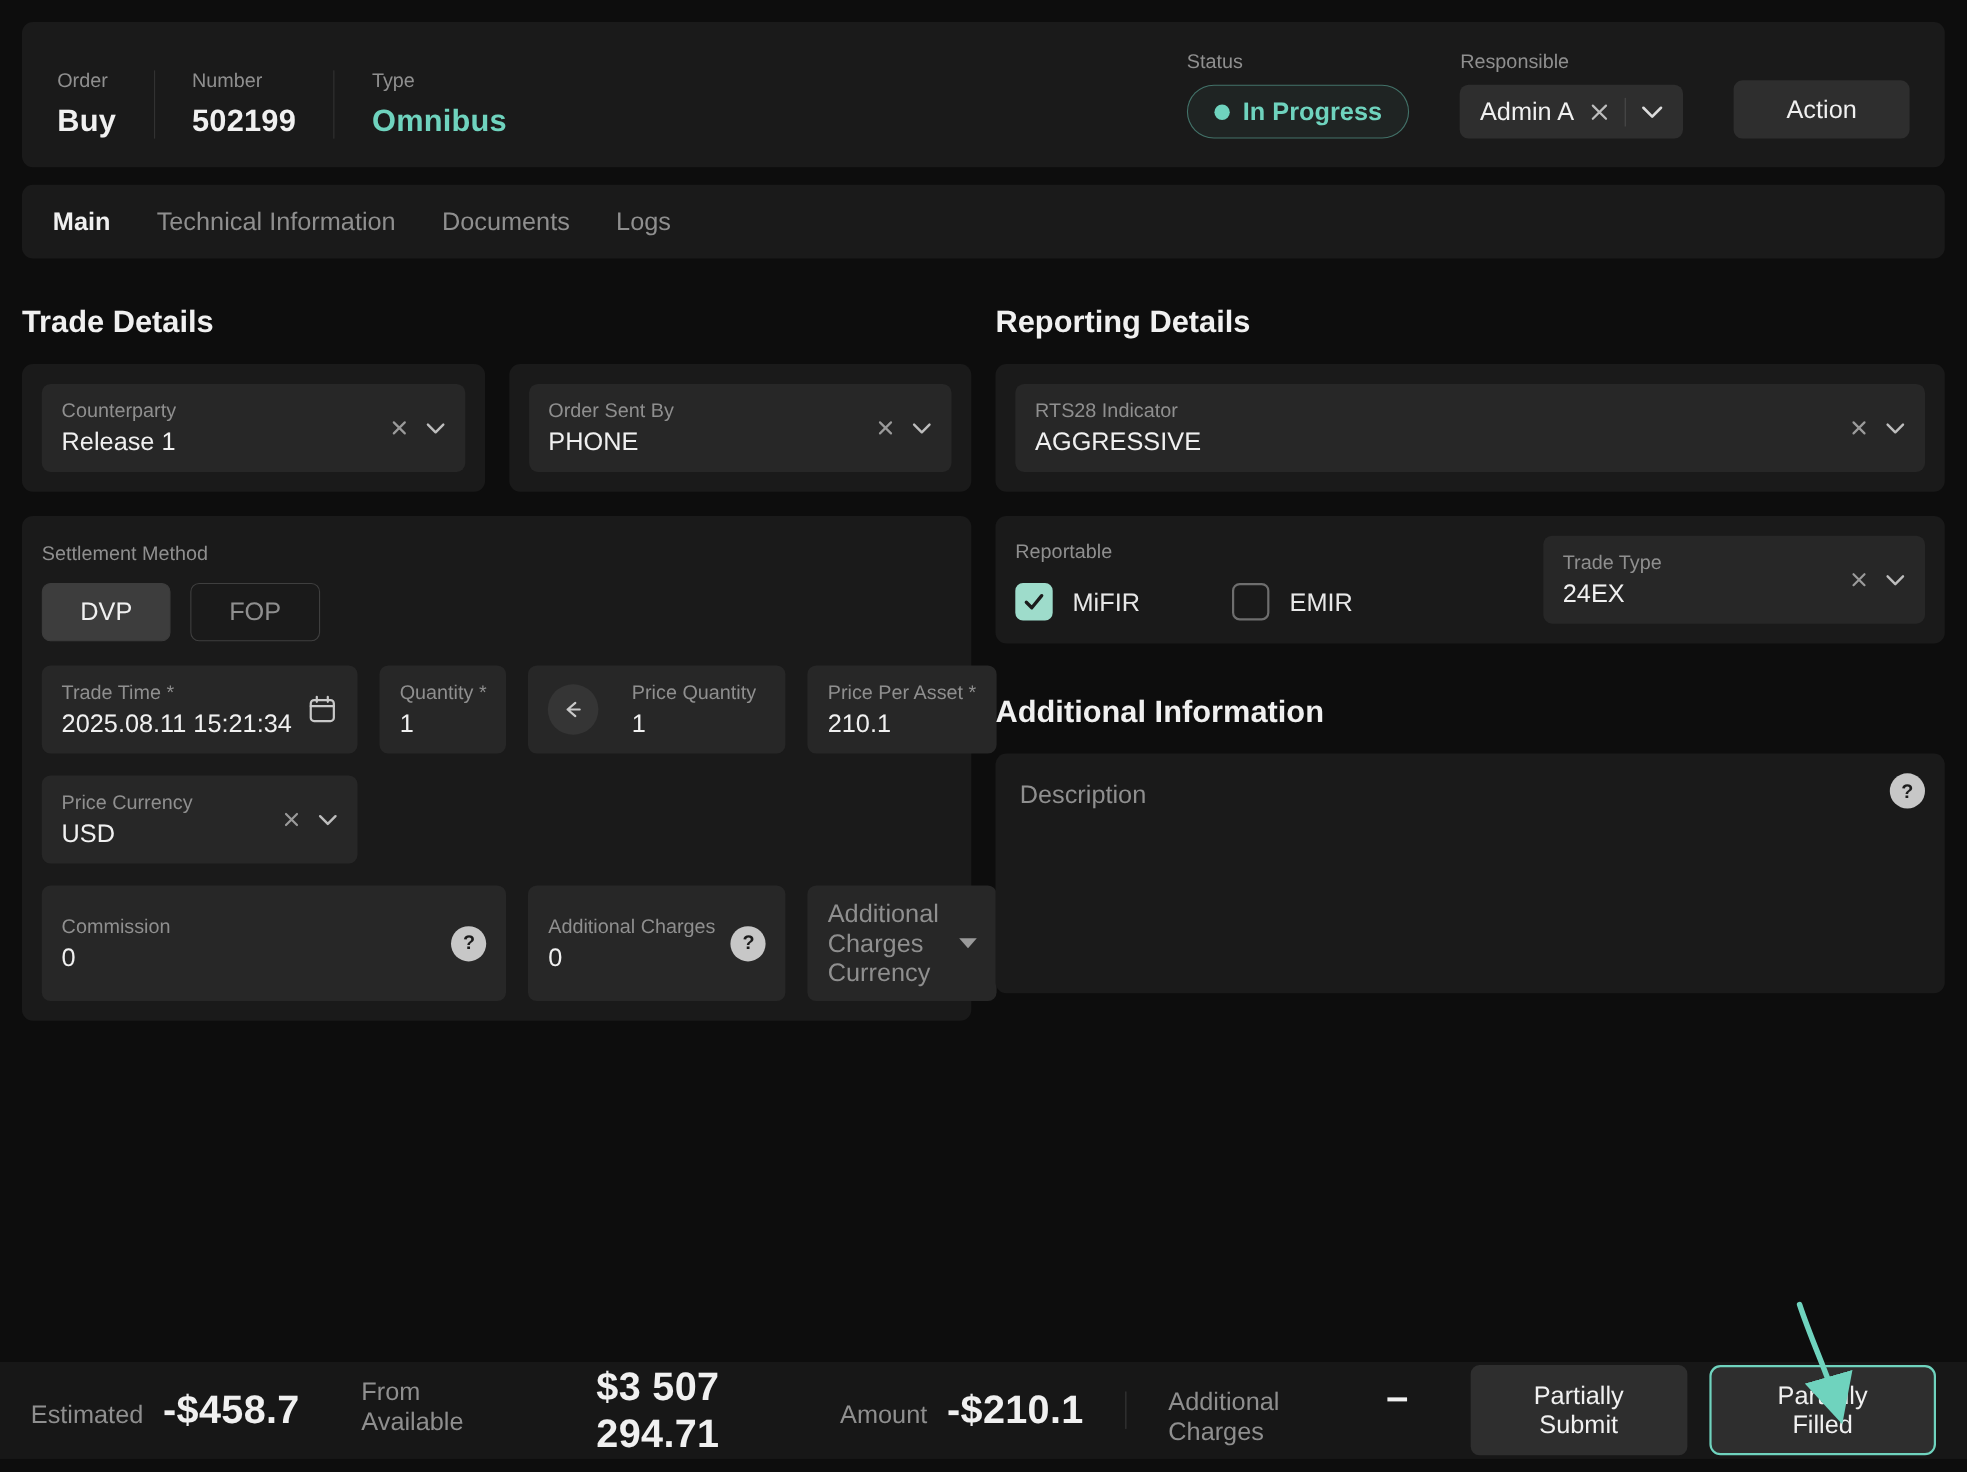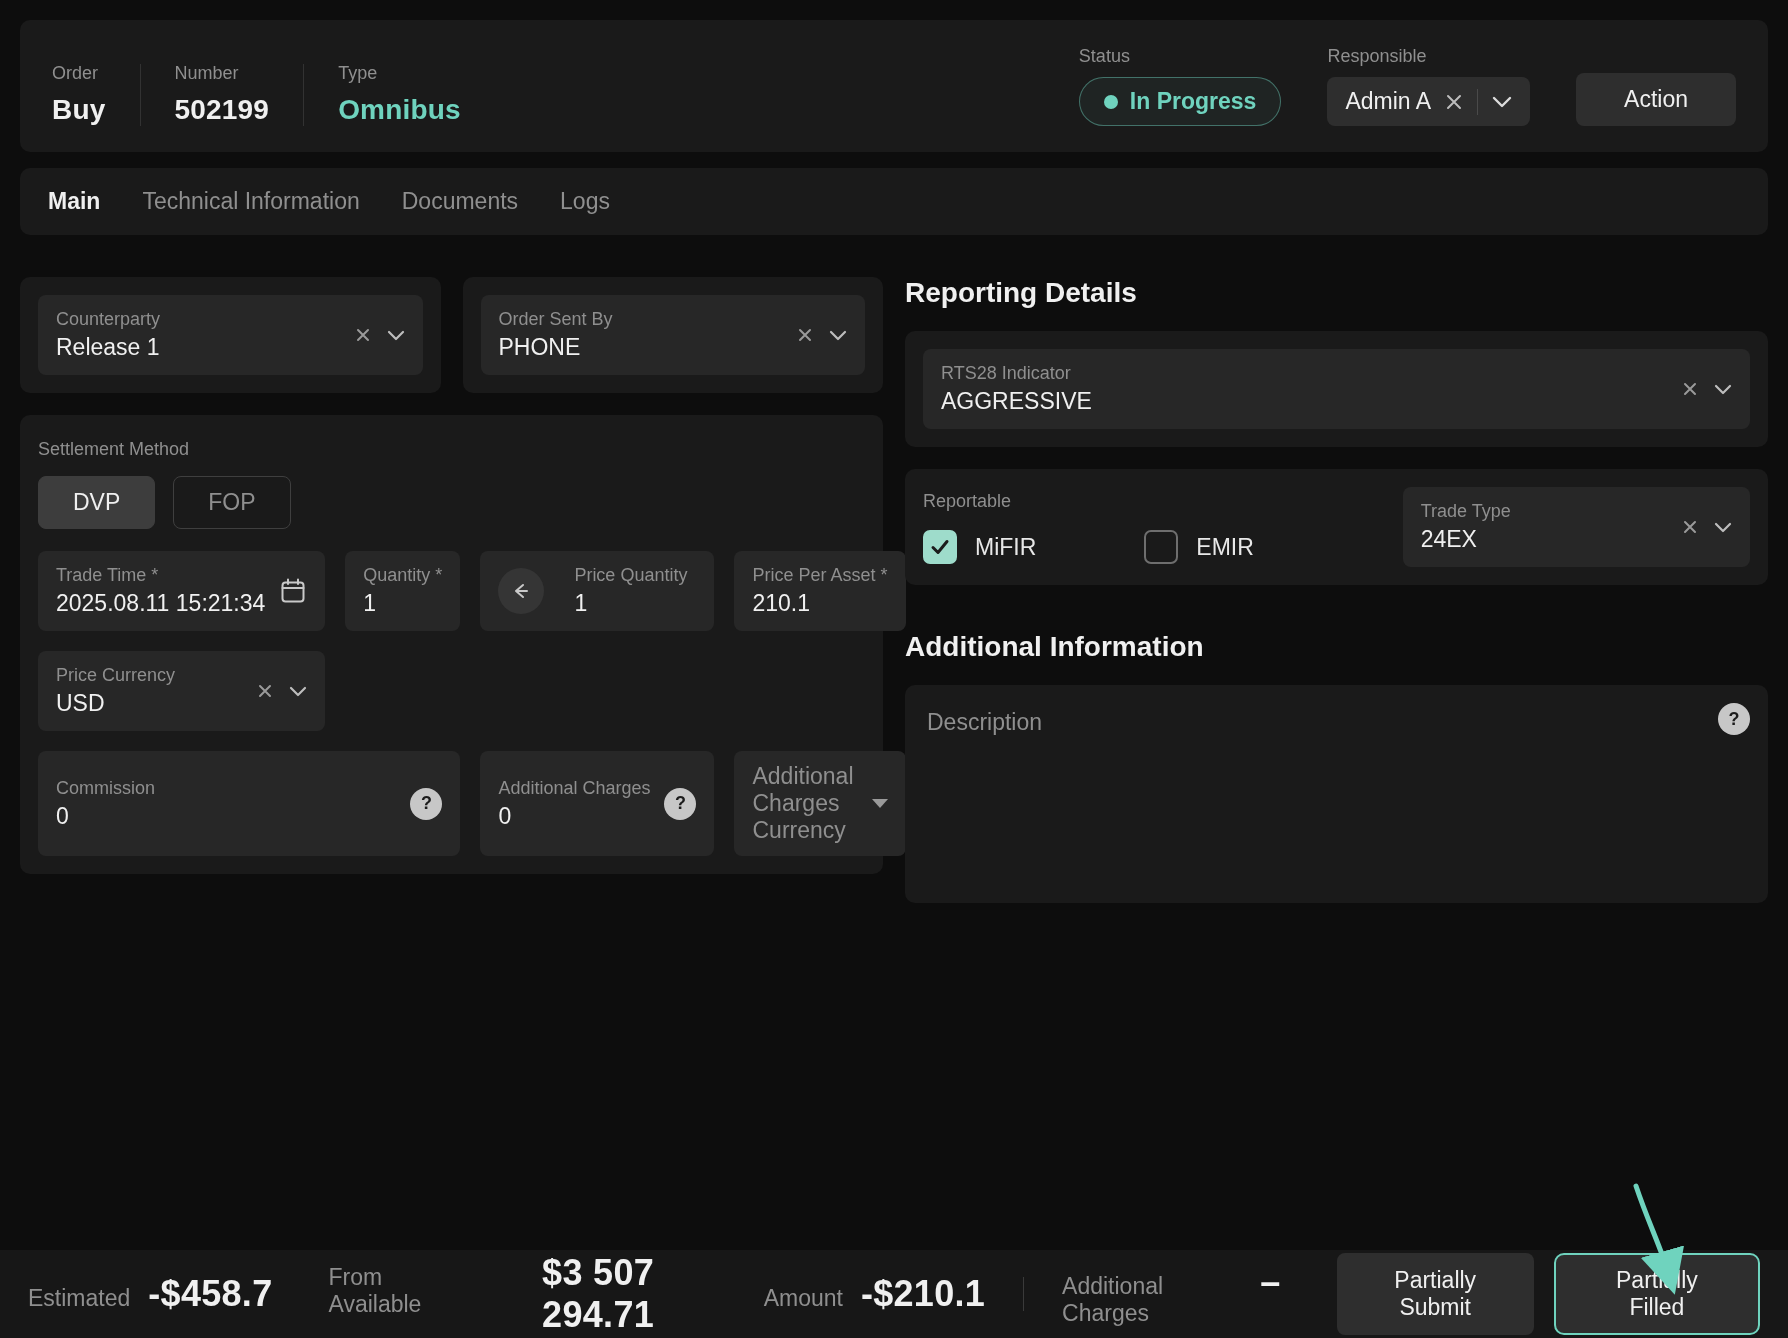--- a/index.html
+++ b/index.html
@@ -112,37 +112,37 @@
   .placeholder-field{justify-content:flex-start; gap:8px;}
   .placeholder-text{font-size:23px; color:#8f8f8f;}
   .tri-down{
     width:0; height:0; border-left:8px solid transparent; border-right:8px solid transparent;
     border-top:9px solid #9a9a9a; margin-left:4px;
   }
 
   
   .reportable-card{display:flex; align-items:stretch; justify-content:space-between; gap:22px;}
   .rep-left{display:flex; flex-direction:column; gap:18px; padding-top:4px;}
-  .checks-row{display:flex; align-items:center; gap:108px;}
+  .checks-row{display:flex; align-items:center; gap:84px;}
   .check-item{display:flex; align-items:center; gap:18px; cursor:pointer;}
   .checkbox{
     width:34px; height:34px; border-radius:7px; border:2px solid #6e6e6e;
     display:inline-flex; align-items:center; justify-content:center; background:transparent;
   }
   .checkbox.checked{background:#9edccb; border-color:#9edccb;}
   .check-label{font-size:23px; color:#e8e8e8;}
   .trade-type-wrap{width:42%;}
   .trade-type-wrap .field{height:100%;}
 
   .desc-card{height:218px; display:flex; align-items:flex-start; justify-content:space-between;}
   .desc-label{font-size:23px; color:var(--muted); padding:6px 0 0 4px;}
 
   
   .footer{
-    position:fixed; left:0; right:0; bottom:0; height:88px;
+    position:fixed; left:0; right:0; bottom:12px; height:88px;
     background:#171717; display:flex; align-items:center; padding:0 28px; gap:56px;
     z-index:10;
   }
   .fgroup{display:flex; align-items:baseline; gap:18px;}
   .flabel{font-size:23px; color:var(--muted);}
   .fvalue{font-size:36px; font-weight:bold; color:var(--text); letter-spacing:.3px;text-align:center;}
   .fdiv{width:1px; height:34px; background:#3a3a3a; align-self:center; margin:0 -18px;}
   .footer-btns{margin-left:auto; display:flex; align-items:center; gap:20px;}
   .fbtn{
     background:var(--btn); border:none; border-radius:8px; font-family:inherit;
@@ -208,20 +208,21 @@
   <nav class="tabs-bar">
     <button class="tab active">Main</button>
     <button class="tab">Technical Information</button>
     <button class="tab">Documents</button>
     <button class="tab">Logs</button>
   </nav>
 
   <div class="main-cols">
 
     <div class="col">
+      <h2 class="section-title">Trade Details</h2>
 
       <div class="row2">
         <div class="card">
           <div class="field">
             <div class="field-main">
               <div class="field-label">Counterparty</div>
               <div class="field-value">Release 1</div>
             </div>
             <div class="icon-btns">
               <span class="icn">

